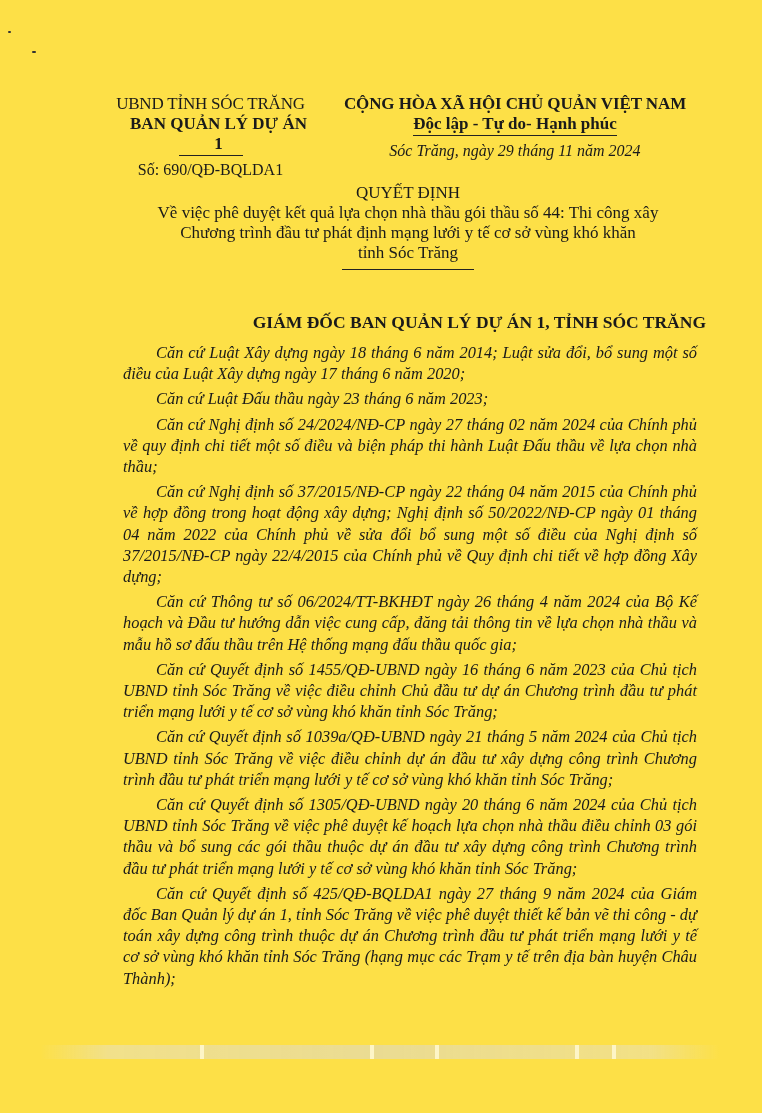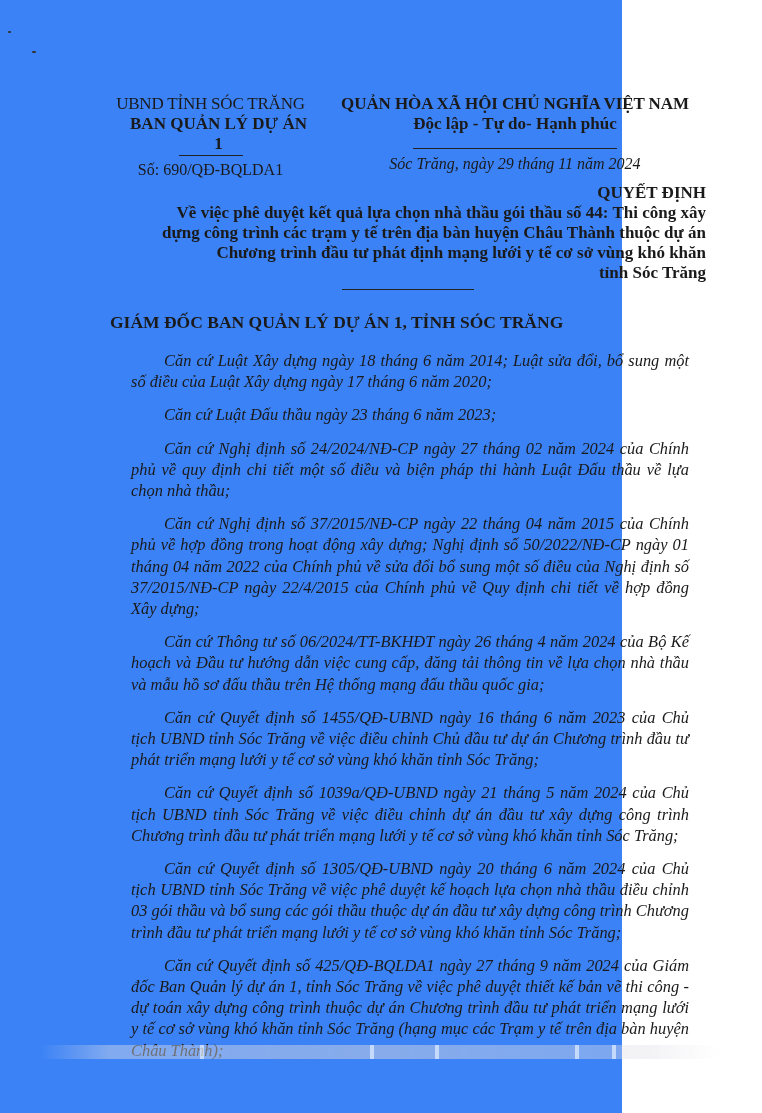--- a/index.html
+++ b/index.html
@@ -11,23 +11,23 @@
       width: 762px;
       height: 1113px;
       position: relative;
       overflow: hidden;
       font-family: "Liberation Serif", "DejaVu Serif", serif;
       color: #1a1a1a;
     }
     .page {
       position: absolute;
       left: 0; top: 0;
-      width: 622px;
+      width: 762px;
       height: 1113px;
-      background: #3b82f6;
+      background: #fde047;
     }
     .scan-mark {
       position: absolute;
       width: 3px; height: 2px;
       background: #333;
       border-radius: 1px;
     }
     .header-left {
       position: absolute;
       left: 108px;
@@ -68,72 +68,72 @@
       line-height: 20px;
       font-weight: bold;
       letter-spacing: -0.1px;
     }
     .hr-line2 {
       font-size: 17px;
       line-height: 20px;
       font-weight: bold;
       display: inline-block;
       border-bottom: 1px solid #222;
-      padding-bottom: 14px;
+      padding-bottom: 1px;
     }
     .hr-line3 {
       font-size: 16px;
       line-height: 20px;
       font-style: italic;
       margin-top: 5px;
     }
     .title-block {
       position: absolute;
       left: 110px;
       top: 183px;
       width: 596px;
-      text-align: right;
-      font-weight: bold;
+      text-align: center;
+      font-weight: normal;
     }
     .title-main {
       font-size: 17px;
       line-height: 20px;
     }
     .title-sub {
       font-size: 17px;
       line-height: 20px;
     }
     .title-rule {
       width: 132px;
       height: 1px;
       background: #222;
       margin: 6px auto 0 auto;
     }
     .authority {
       position: absolute;
       left: 110px;
       top: 311px;
       width: 596px;
-      text-align: left;
+      text-align: right;
       font-weight: bold;
       font-size: 17.5px;
       line-height: 22px;
     }
     .body-text {
       position: absolute;
       left: 119px;
       top: 338px;
       width: 582px;
       font-style: italic;
       font-size: 16.4px;
       line-height: 21.2px;
       text-align: justify;
     }
     .body-text p {
-      margin: 12px;
+      margin: 4px;
       text-indent: 33px;
     }
     .scan-noise {
       position: absolute;
       left: 40px;
       top: 1045px;
       width: 680px;
       height: 14px;
       background: linear-gradient(90deg, rgba(230,230,236,0) 0%, rgba(225,225,232,0.6) 10%, rgba(215,215,224,0.7) 50%, rgba(225,225,232,0.55) 90%, rgba(230,230,236,0) 100%);
       opacity: 0.7;
@@ -155,29 +155,28 @@
   <div class="scan-mark" style="left:32px;top:51px;width:4px;"></div>
 
   <div class="header-left">
     <div class="hl-line1">UBND TỈNH SÓC TRĂNG</div>
     <div class="hl-line2">BAN QUẢN LÝ DỰ ÁN 1</div>
     <div class="hl-rule"></div>
     <div class="hl-line3">Số: 690/QĐ-BQLDA1</div>
   </div>
 
   <div class="header-right">
-    <div class="hr-line1">QUẢN HÒA XÃ HỘI CHỦ NGHĨA VIỆT NAM</div>
+    <div class="hr-line1">CỘNG HÒA XÃ HỘI CHỦ QUẢN VIỆT NAM</div>
     <div class="hr-line2">Độc lập - Tự do- Hạnh phúc</div>
     <div class="hr-line3">Sóc Trăng, ngày 29 tháng 11 năm 2024</div>
   </div>
 
   <div class="title-block">
     <div class="title-main">QUYẾT ĐỊNH</div>
     <div class="title-sub">Về việc phê duyệt kết quả lựa chọn nhà thầu gói thầu số 44: Thi công xây</div>
-    <div class="title-sub">dựng công trình các trạm y tế trên địa bàn huyện Châu Thành thuộc dự án</div>
     <div class="title-sub">Chương trình đầu tư phát định mạng lưới y tế cơ sở vùng khó khăn</div>
     <div class="title-sub">tỉnh Sóc Trăng</div>
     <div class="title-rule"></div>
   </div>
 
   <div class="authority">GIÁM ĐỐC BAN QUẢN LÝ DỰ ÁN 1, TỈNH SÓC TRĂNG</div>
 
   <div class="body-text">
     <p>Căn cứ Luật Xây dựng ngày 18 tháng 6 năm 2014; Luật sửa đổi, bổ sung một số điều của Luật Xây dựng ngày 17 tháng 6 năm 2020;</p>
     <p>Căn cứ Luật Đấu thầu ngày 23 tháng 6 năm 2023;</p>

